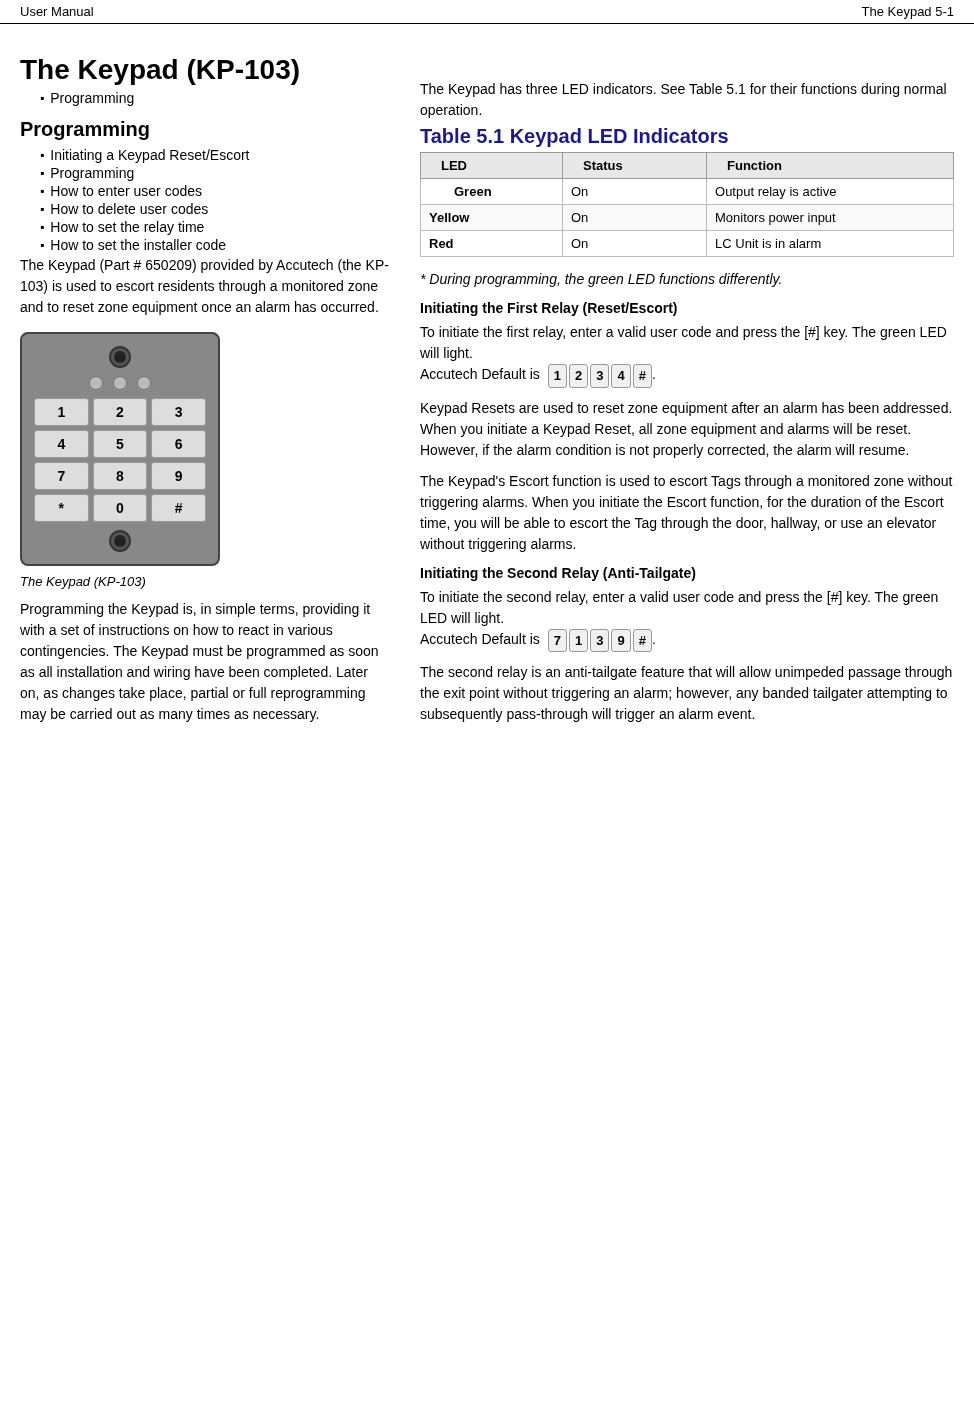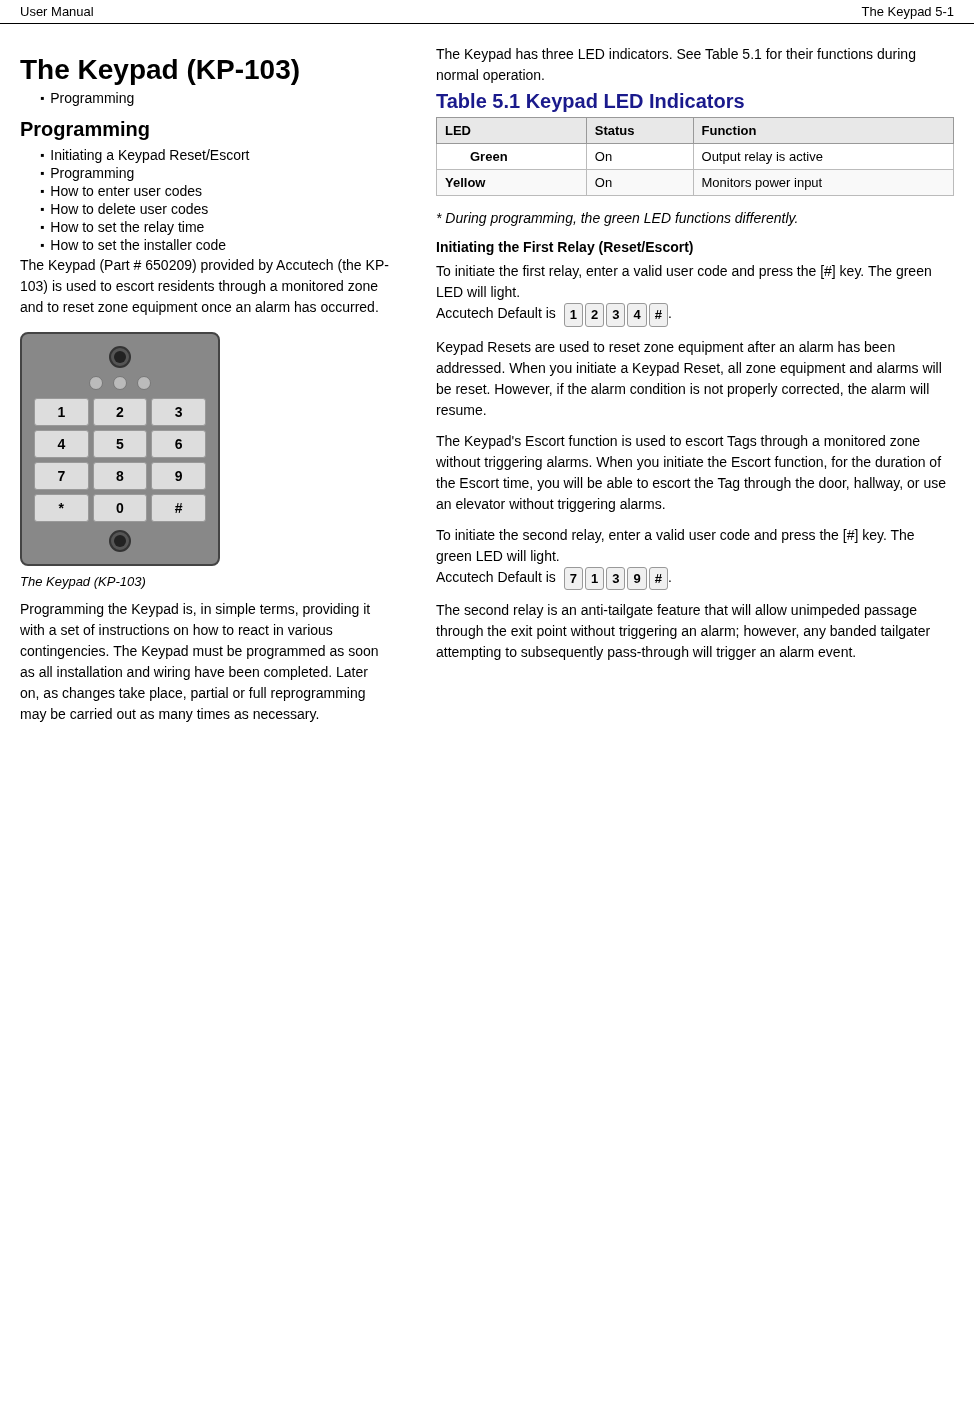--- a/index.html
+++ b/index.html
@@ -15,21 +15,22 @@
       display: flex;
       justify-content: space-between;
       align-items: center;
       border-bottom: 1px solid #000;
       padding: 4px 20px;
       font-size: 13px;
     }
     .content-wrapper {
       display: flex;
       padding: 20px 20px 20px 20px;
-      gap: 46px;
+      gap: 30px;
+      align-items: flex-end;
     }
     .left-column {
       width: 370px;
       flex-shrink: 0;
     }
     .right-column {
       flex: 1;
     }
     h1.main-title {
       font-size: 28px;
@@ -135,21 +136,21 @@
       font-size: 20px;
     }
     table.led-table {
       width: 100%;
       border-collapse: collapse;
       margin-bottom: 12px;
     }
     table.led-table th {
       background: #e8e8e8;
       border: 1px solid #999;
-      padding: 5px 8px;
+      padding: 5px 20px;
       text-align: left;
       font-weight: bold;
       font-size: 13px;
     }
     table.led-table td {
       border: 1px solid #bbb;
       padding: 5px 8px;
       font-size: 13px;
       vertical-align: top;
     }
@@ -281,20 +282,25 @@
       <tr>
             <td style="font-weight: bold; padding-left: 33px;">Green</td>
             <td>On</td>
             <td>Output relay is active</td>
           </tr>
           <tr>
             <td style="font-weight: bold;">Yellow</td>
             <td>On</td>
             <td>Monitors power input</td>
           </tr>
+          <tr>
+            <td style="font-weight: bold;">Red</td>
+            <td>On</td>
+            <td>LC Unit is in alarm</td>
+          </tr>
         </tbody>
     </table>
 
     <p class="italic-note">* During programming, the green LED functions differently.</p>
 
     <h3 class="subsection">Initiating the First Relay (Reset/Escort)</h3>
 
     <p class="body-text">
       <span>To initiate the first relay, enter a valid user code and press the [#] key. The green LED will light.</span>
       <br>
@@ -305,20 +311,21 @@
           <span class="code-key">2</span>
           <span class="code-key">3</span>
           <span class="code-key">4</span>
           <span class="code-key">#</span>
         </span>.
     </p>
 
     <p class="body-text">Keypad Resets are used to reset zone equipment after an alarm has been addressed. When you initiate a Keypad Reset, all zone equipment and alarms will be reset. However, if the alarm condition is not properly corrected, the alarm will resume.</p>
     <p class="body-text">The Keypad's Escort function is used to escort Tags through a monitored zone without triggering alarms. When you initiate the Escort function, for the duration of the Escort time, you will be able to escort the Tag through the door, hallway, or use an elevator without triggering alarms.</p>
 
+    <h3 class="subsection">Initiating the Second Relay (Anti-Tailgate)</h3>
 
     <p class="body-text">
       <span>To initiate the second relay, enter a valid user code and press the [#] key. The green LED will light.</span>
       <br>
       <span>Accutech Default is</span>
       <span class="default-code">
 
       <span class="code-key">7</span>
           <span class="code-key">1</span>
           <span class="code-key">3</span>

